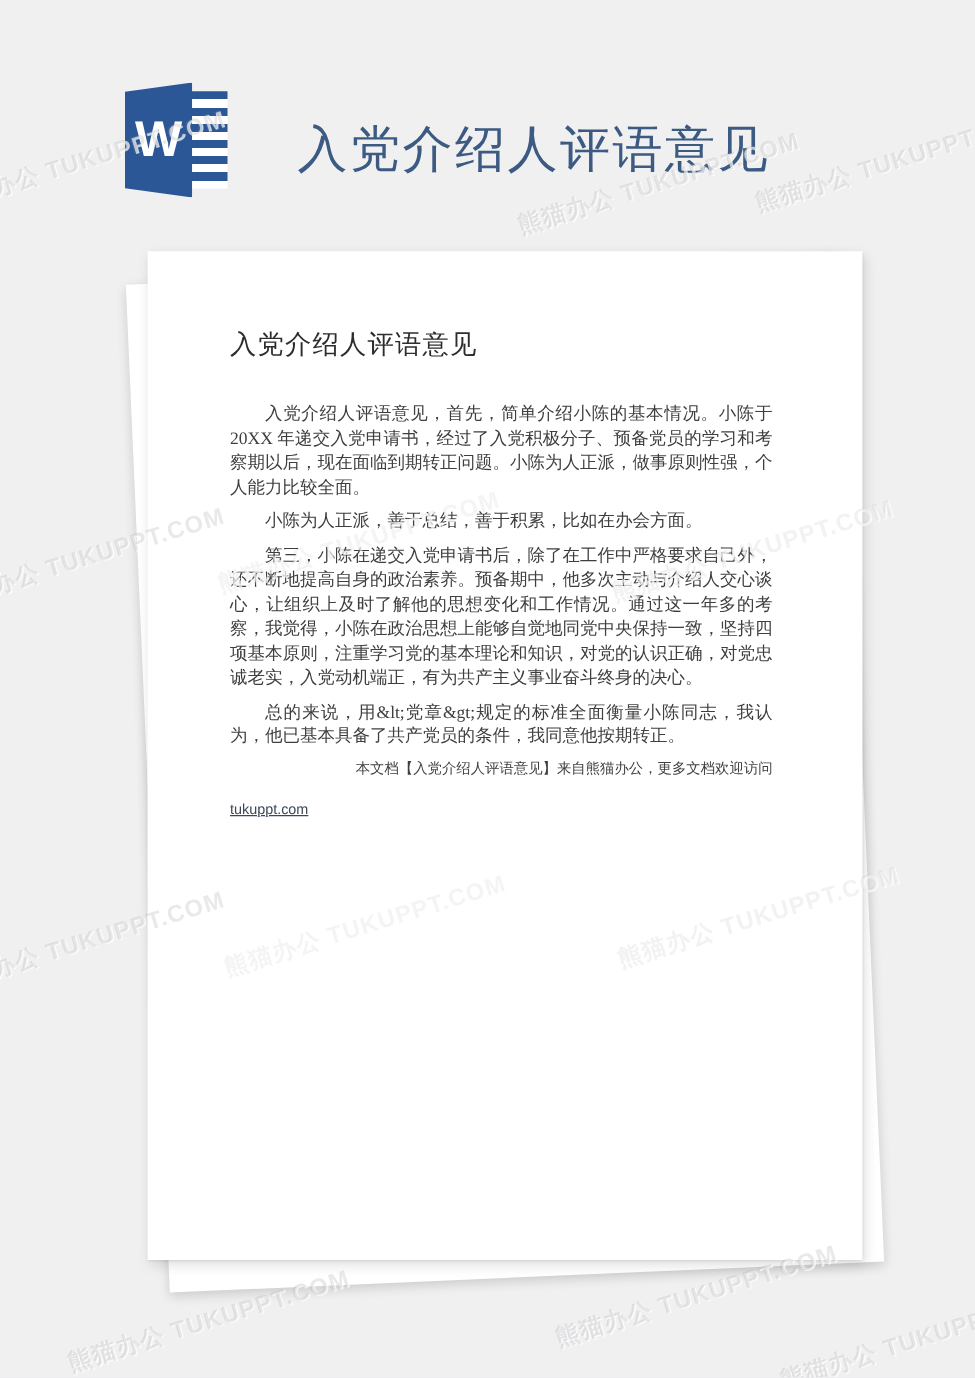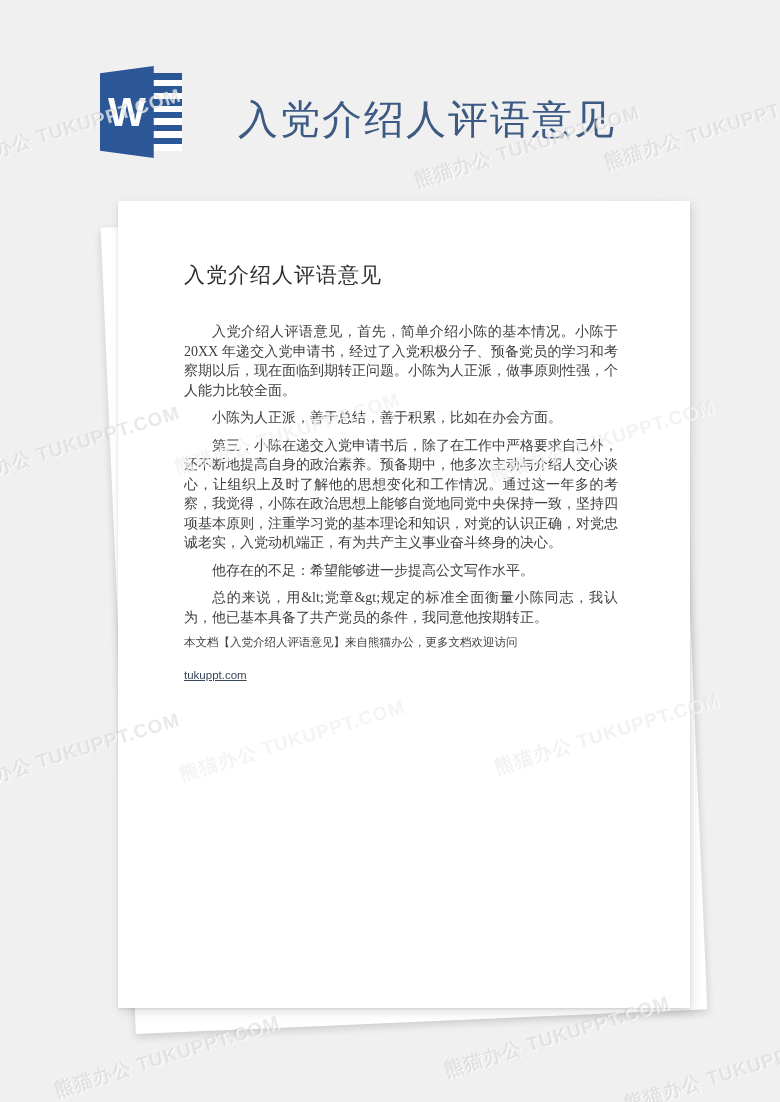--- a/index.html
+++ b/index.html
@@ -59,20 +59,21 @@
     color: #2d2d2d; margin: 0 0 33px;
   }
   .doc-p {
     font-size: 14px; line-height: 19.5px; color: #3e3e3e;
     text-align: justify; text-indent: 2em; margin: 0 0 8px;
   }
   .doc-footer { margin-top: 5px; }
   .doc-footer-note {
     font-size: 11.5px; line-height: 15px; color: #3f3f3f;
     font-family: "Liberation Serif", "DejaVu Serif", serif;
+    text-align: right;
   }
   .doc-footer-link {
     display: inline-block; margin-top: 18px;
     font-size: 11.5px; line-height: 14px; color: #3a4758;
     text-decoration: underline; cursor: pointer;
     font-family: "Liberation Sans", "DejaVu Sans", sans-serif;
   }
 
   
   .wm-layer { position: absolute; inset: 0; pointer-events: none; z-index: 10; }
@@ -112,21 +113,20 @@
 
   <div class="page page-back"></div>
 
   <div class="page page-main">
     <div class="doc-body">
       <h2 class="doc-title">入党介绍人评语意见</h2>
 
       <p class="doc-p">入党介绍人评语意见，首先，简单介绍小陈的基本情况。小陈于 20XX 年递交入党申请书，经过了入党积极分子、预备党员的学习和考察期以后，现在面临到期转正问题。小陈为人正派，做事原则性强，个人能力比较全面。</p>
       <p class="doc-p">小陈为人正派，善于总结，善于积累，比如在办会方面。</p>
       <p class="doc-p">第三，小陈在递交入党申请书后，除了在工作中严格要求自己外，还不断地提高自身的政治素养。预备期中，他多次主动与介绍人交心谈心，让组织上及时了解他的思想变化和工作情况。通过这一年多的考察，我觉得，小陈在政治思想上能够自觉地同党中央保持一致，坚持四项基本原则，注重学习党的基本理论和知识，对党的认识正确，对党忠诚老实，入党动机端正，有为共产主义事业奋斗终身的决心。</p>
-      <p class="doc-p">他存在的不足：希望能够进一步提高公文写作水平。</p>
       <p class="doc-p">总的来说，用&amp;lt;党章&amp;gt;规定的标准全面衡量小陈同志，我认为，他已基本具备了共产党员的条件，我同意他按期转正。</p>
 
       <div class="doc-footer">
         <div class="doc-footer-note">本文档【入党介绍人评语意见】来自熊猫办公，更多文档欢迎访问</div>
         <a class="doc-footer-link">tukuppt.com</a>
       </div>
     </div>
   </div>
 
   <div class="wm-layer">

